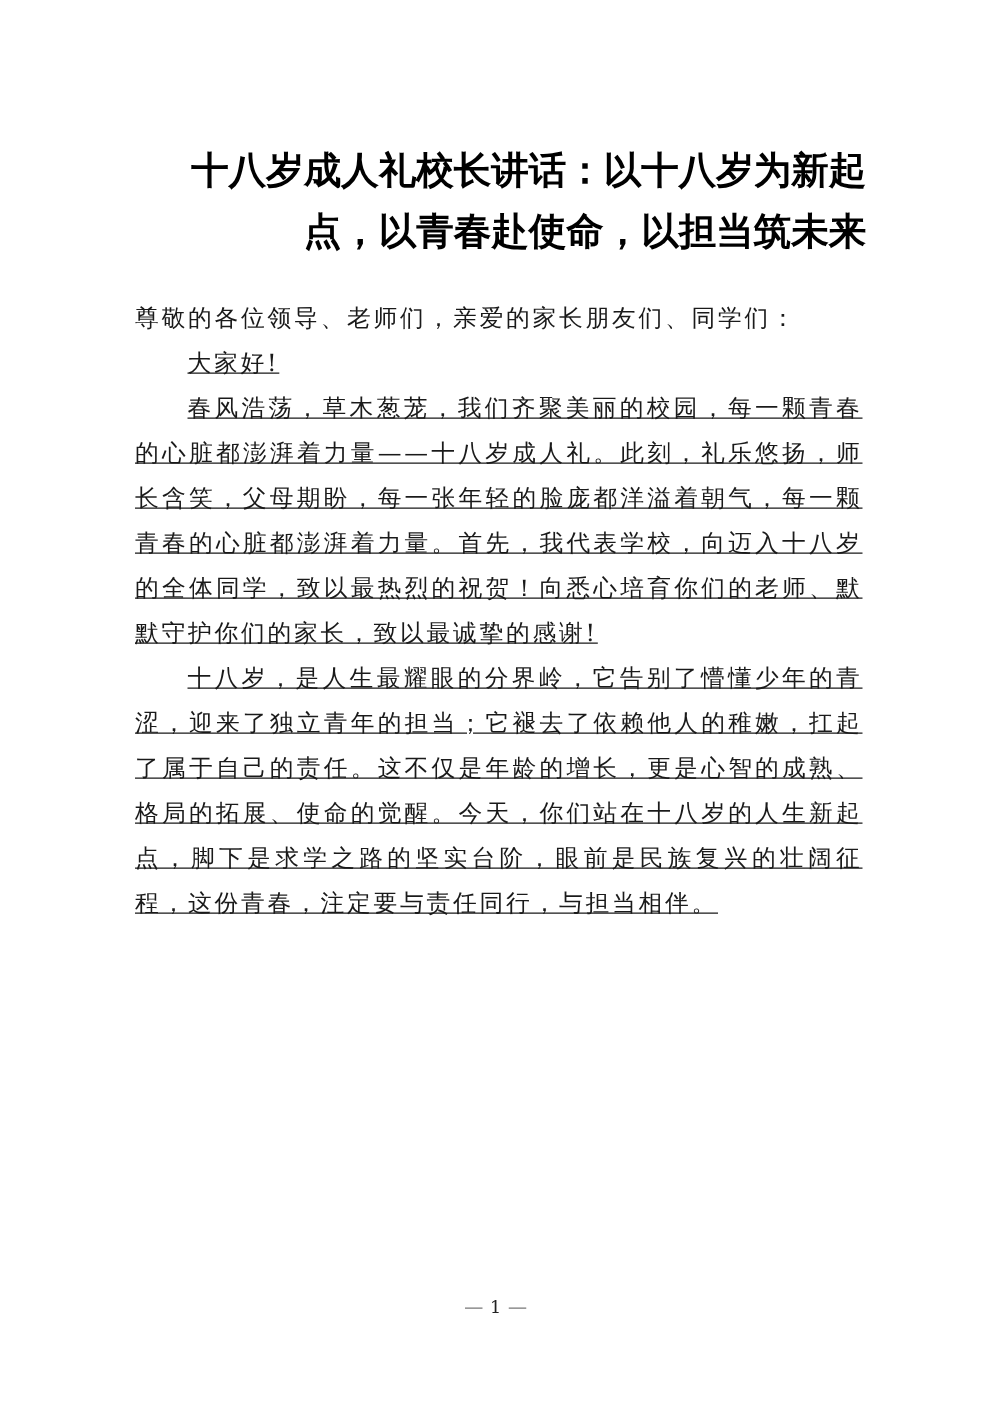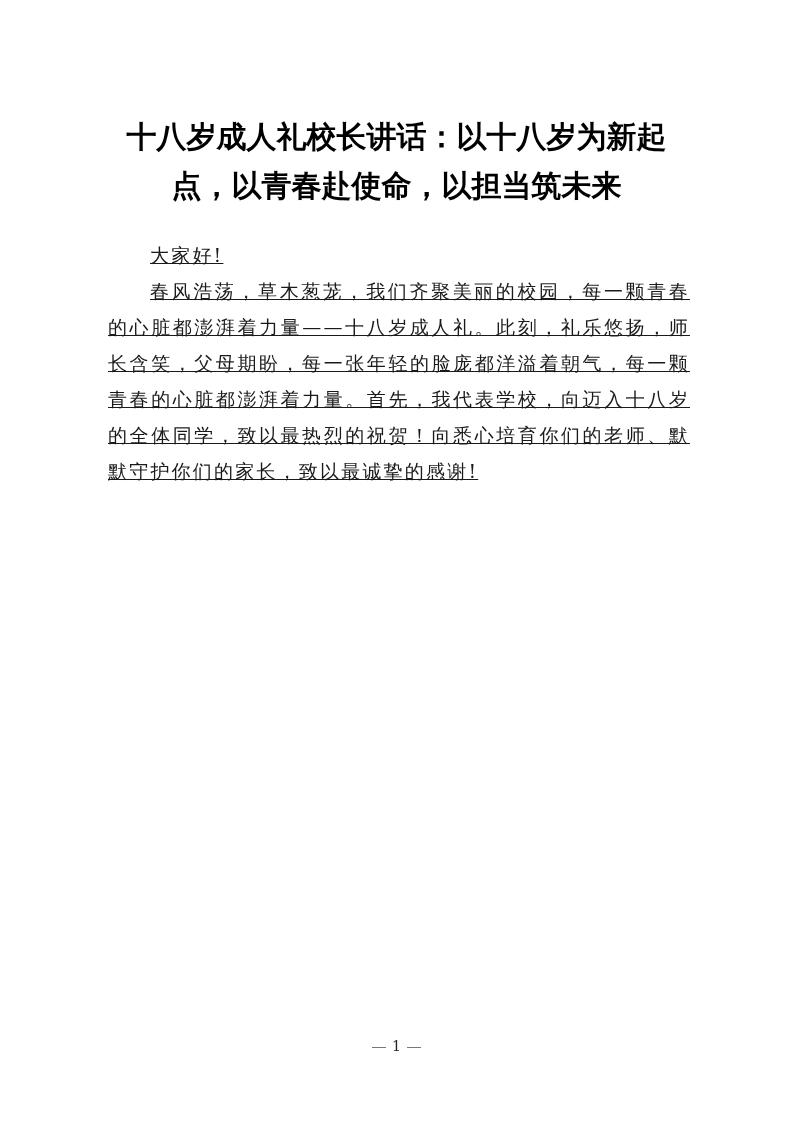--- a/index.html
+++ b/index.html
@@ -19,21 +19,21 @@
       left: 0; top: 0;
       width: 793px;
       height: 1122px;
       background: #ffffff;
     }
     .title {
       position: absolute;
       left: 100px;
       top: 112px;
       width: 593px;
-      text-align: center;
+      text-align: right;
       font-family: "DejaVu Sans", sans-serif;
       font-weight: bold;
       font-size: 30px;
       line-height: 49px;
       color: #000000;
       letter-spacing: 0px;
     }
     .body-text {
       position: absolute;
       left: 108px;
@@ -75,21 +75,23 @@
     }
   </style>
 </head>
 <body>
 
 <div class="page">
 
   <div class="title">十八岁成人礼校长讲话：以十八岁为新起点，以青春赴使命，以担当筑未来</div>
 
   <div class="body-text">
+    <p>尊敬的各位领导、老师们，亲爱的家长朋友们、同学们：</p>
     <p class="indent">大家好!</p>
     <p class="indent">春风浩荡，草木葱茏，我们齐聚美丽的校园，每一颗青春的心脏都澎湃着力量——十八岁成人礼。此刻，礼乐悠扬，师长含笑，父母期盼，每一张年轻的脸庞都洋溢着朝气，每一颗青春的心脏都澎湃着力量。首先，我代表学校，向迈入十八岁的全体同学，致以最热烈的祝贺！向悉心培育你们的老师、默默守护你们的家长，致以最诚挚的感谢!</p>
+    <p class="indent">十八岁，是人生最耀眼的分界岭，它告别了懵懂少年的青涩，迎来了独立青年的担当；它褪去了依赖他人的稚嫩，扛起了属于自己的责任。这不仅是年龄的增长，更是心智的成熟、格局的拓展、使命的觉醒。今天，你们站在十八岁的人生新起点，脚下是求学之路的坚实台阶，眼前是民族复兴的壮阔征程，这份青春，注定要与责任同行，与担当相伴。</p>
   </div>
 
   <div class="page-number">
     <span class="dash"></span><span>1</span><span class="dash"></span>
   </div>
 
 </div>
 
 </body></html>

